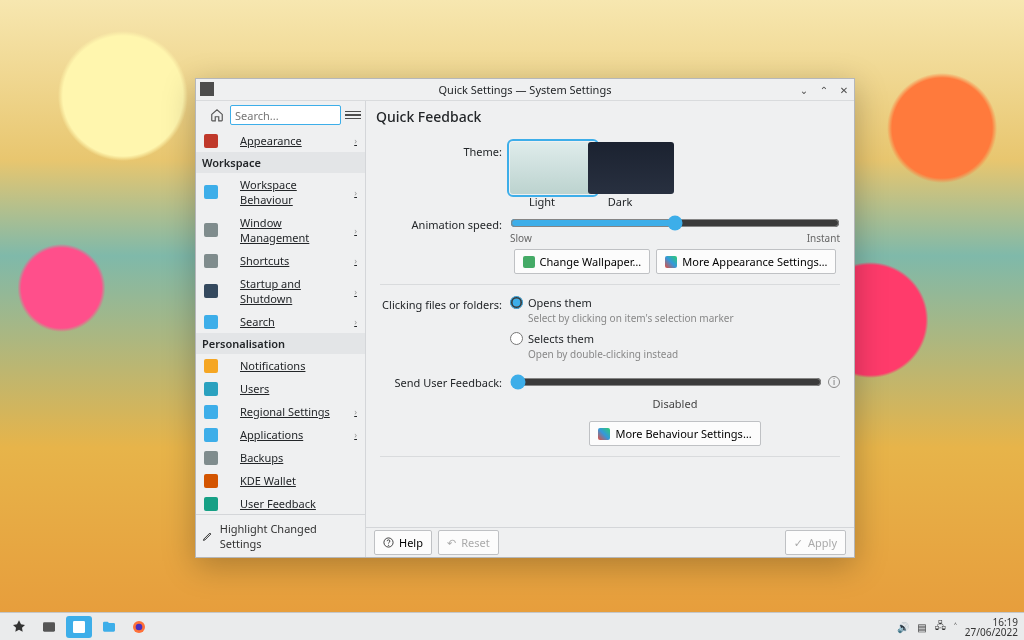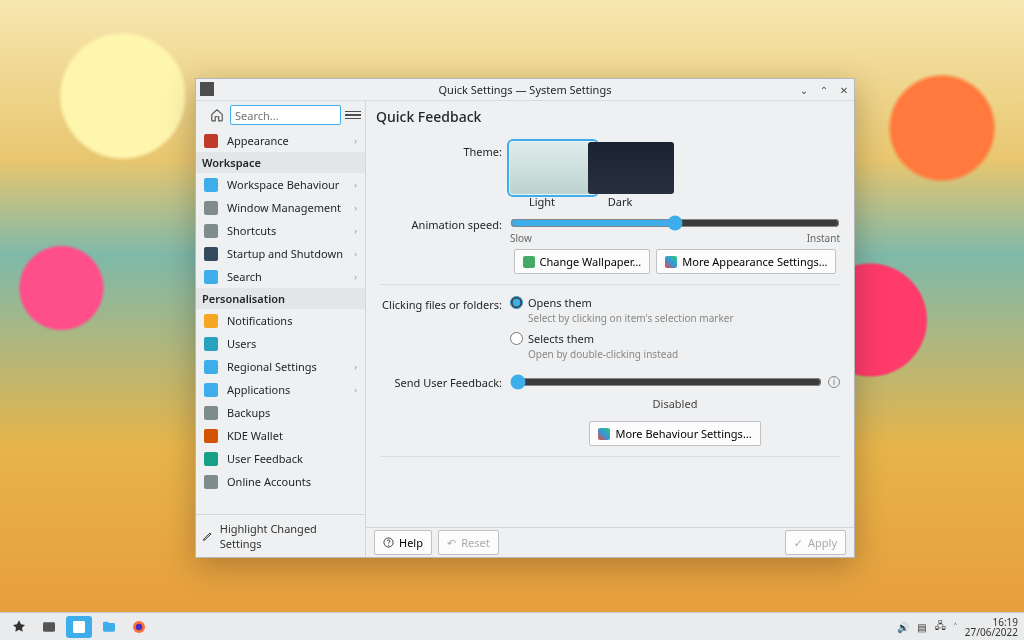--- a/index.html
+++ b/index.html
@@ -27,21 +27,21 @@
 .sidebar{width:170px; border-right:1px solid #d4d6d9; display:flex; flex-direction:column; background:#eff0f1;}
 .toprow{display:flex; align-items:center; gap:4px; padding:4px;margin-left:8px;}
 .home{width:18px;height:18px;display:flex;align-items:center;justify-content:center;color:#555;}
 .search{flex:1;}
 .search input{width:100%; height:20px; border:1px solid #3daee9; border-radius:2px; padding:0 4px; font-size:11px; outline:none;}
 .menu{width:16px;height:16px;display:flex;flex-direction:column;justify-content:center;gap:2px;}
 .menu i{height:1.5px;background:#4d4d4d;display:block;}
 
 .scroll{flex:1; overflow-y:auto;}
 .cat{padding:3px 6px; font-weight:600; background:#e3e5e7; color:#232629;}
-.item{display:flex; align-items:center; gap:9px; padding:4px 8px; cursor:pointer;}
+.item{display:flex; align-items:center; gap:22px; padding:4px 8px; cursor:pointer;text-decoration:underline;}
 .item .ic{width:14px;height:14px;border-radius:2px;flex:none;}
 .item .chev{margin-left:auto;color:#999;font-size:9px;}
 .hlbar{border-top:1px solid #d4d6d9;padding:6px;display:flex;align-items:center;gap:6px;color:#333;}
 
 .main{flex:1; display:flex; flex-direction:column; min-width:0;}
 .mhead{padding:6px 10px;font-size:14px;font-weight:500;}
 .mbody{flex:1; overflow:auto; padding:4px 14px 10px 14px;}
 .row{display:flex; margin:6px 0;}
 .lab{width:130px; text-align:right; padding-right:8px; color:#232629; padding-top:2px;}
 .val{flex:1;}

